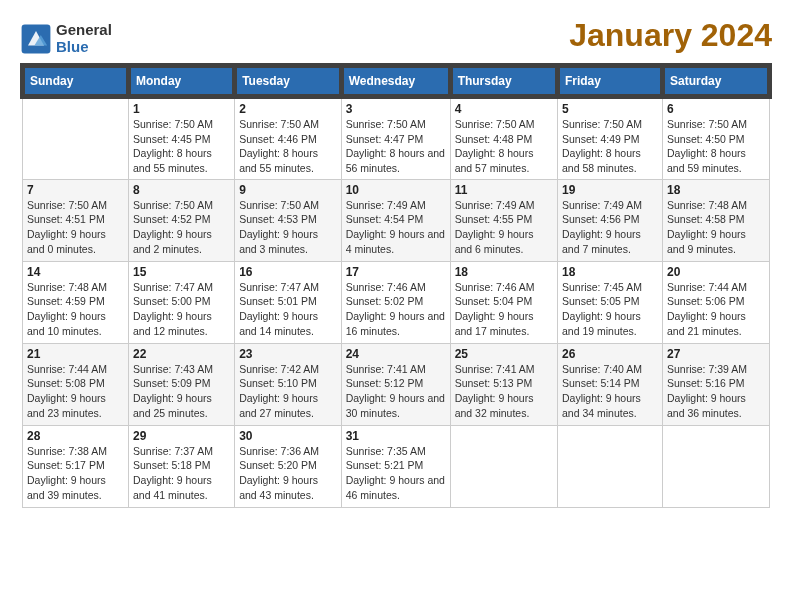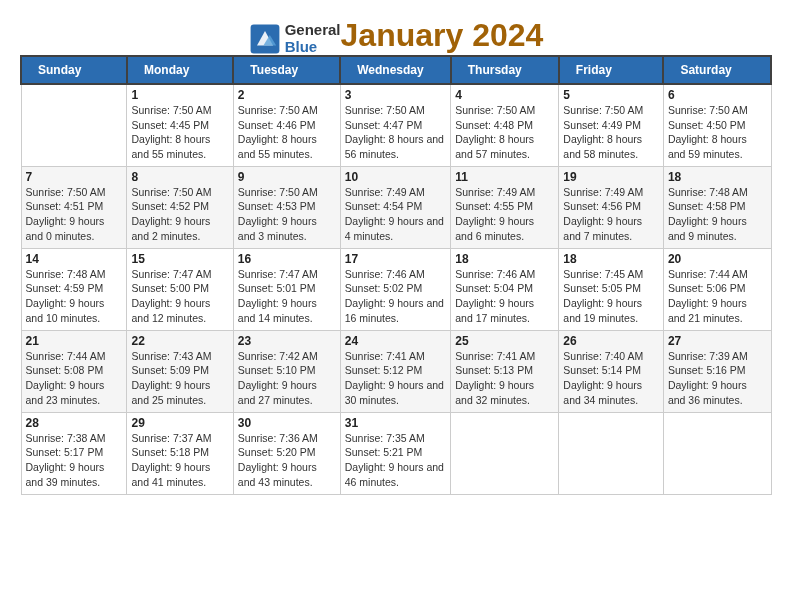--- a/index.html
+++ b/index.html
@@ -10,22 +10,22 @@
       height: 612px;
       overflow: hidden;
     }
     .page {
       width: 792px;
       padding: 18px 20px 10px 20px;
     }
     .header-area {
       display: flex;
       align-items: flex-start;
-      justify-content: center;
-      margin-bottom: 0;
+      justify-content: space-between;
+      margin-bottom: 8px;
     }
     .logo {
       display: flex;
       align-items: center;
       margin-top: 4px;
     }
     .logo-text {
       display: flex;
       flex-direction: column;
       line-height: 1.1;
@@ -60,25 +60,25 @@
       margin-top: 2px;
     }
     .calendar-table {
       width: 100%;
       border-collapse: collapse;
       font-size: 11px;
     }
     .calendar-table thead tr th {
       background-color: #2b6cb0;
       color: #fff;
-      padding: 6px 16px;
+      padding: 6px 5px;
       text-align: left;
       font-size: 12px;
       font-weight: bold;
-      border: 2px solid #404040;
+      border: 5px solid #404040;
     }
     .calendar-table tbody tr td {
       border: 1px solid #ccc;
       vertical-align: top;
       padding: 3px 4px;
       width: 113px;
       min-height: 80px;
       height: 82px;
       background: #fff;
     }

